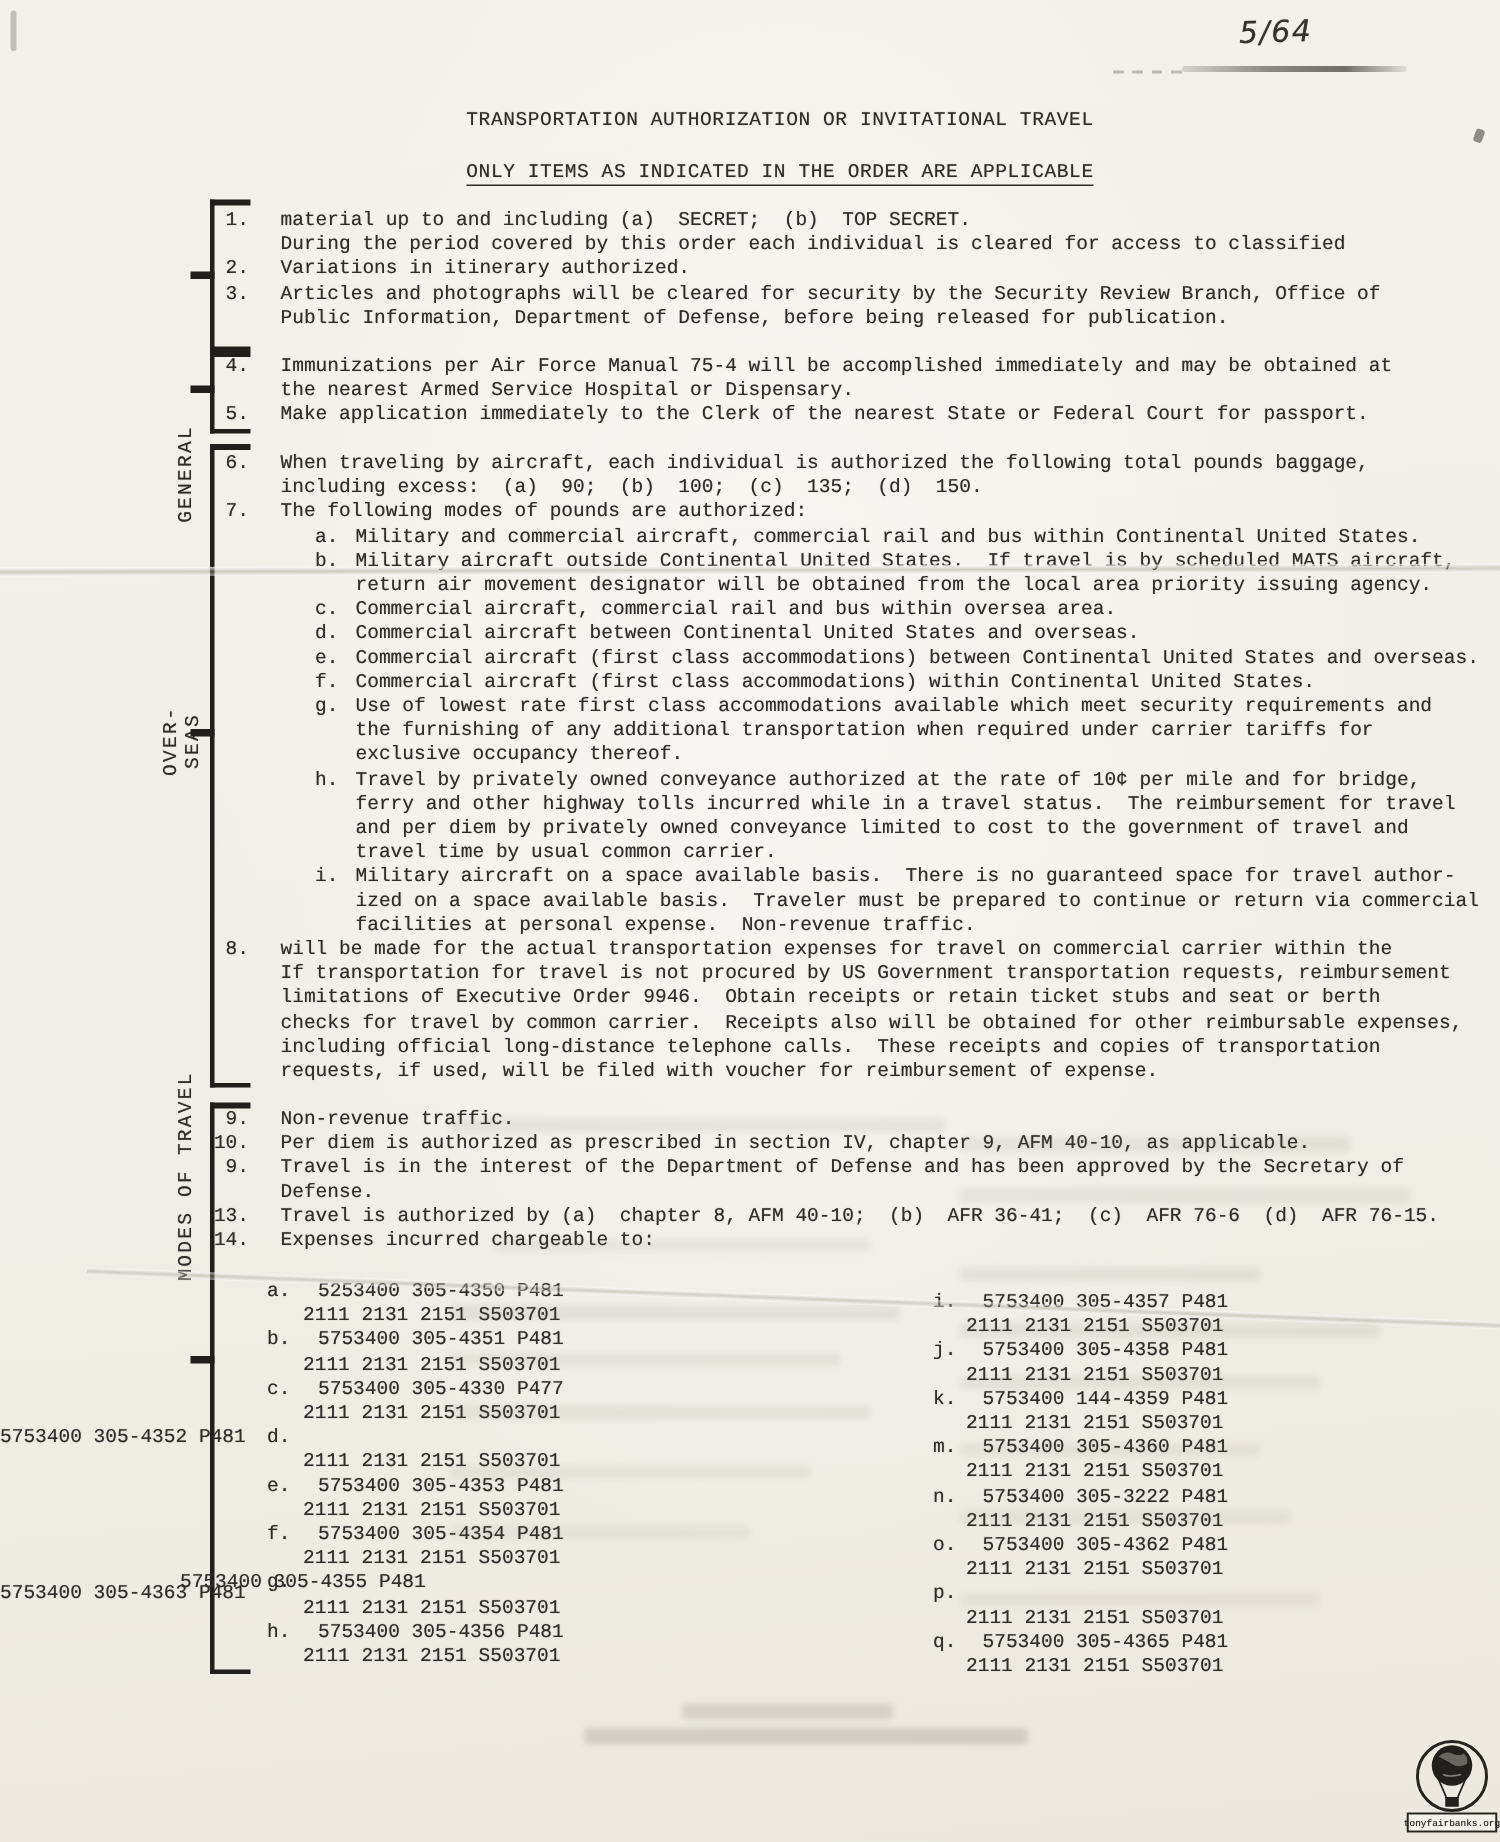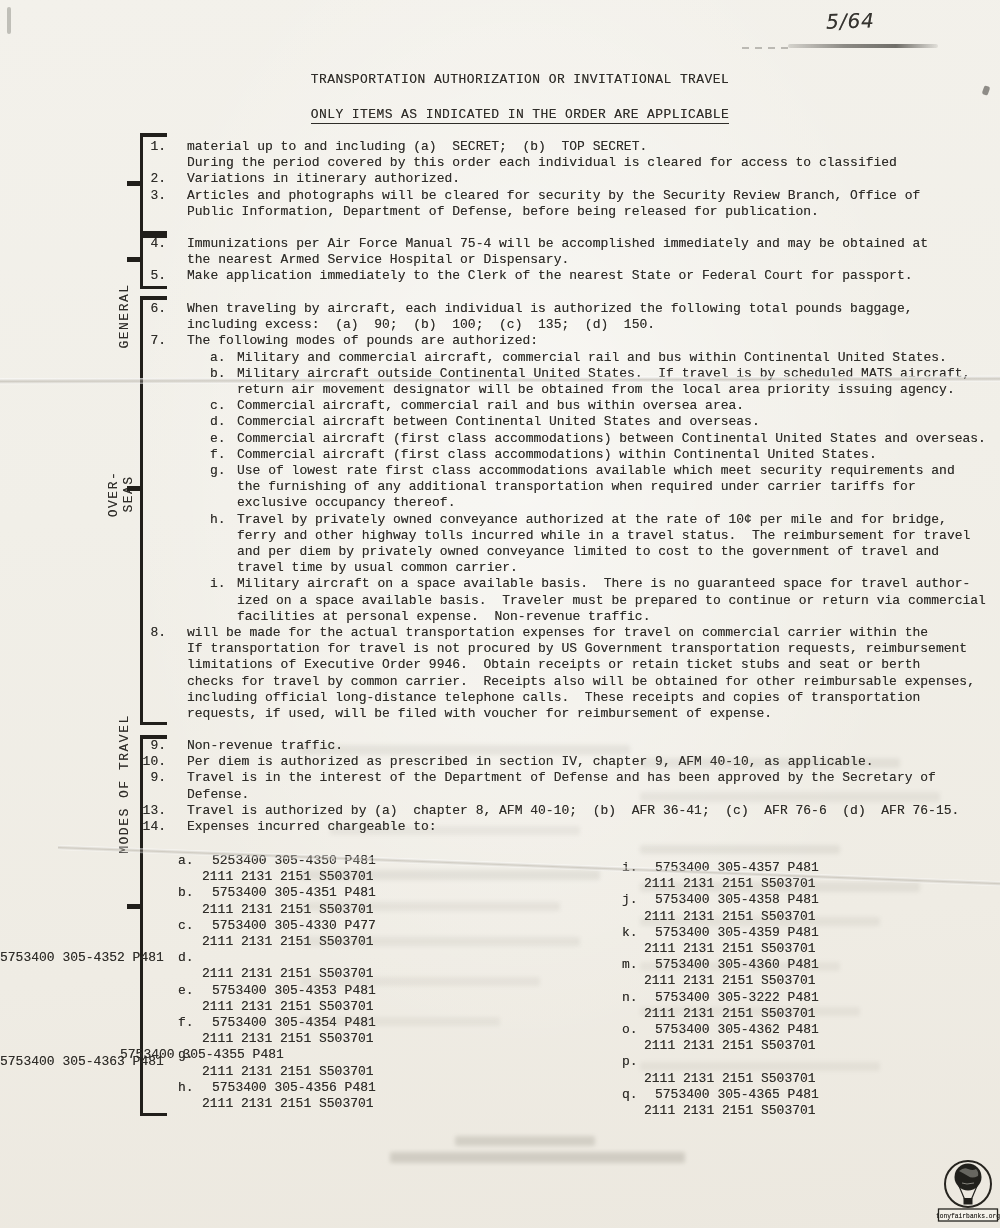--- a/index.html
+++ b/index.html
@@ -302,21 +302,21 @@
             <div class="a-l1" style="margin-left: 655px;">5753400 305-4357 P481</div>
             <div class="a-l2" style="margin-left: 644px;">2111 2131 2151 S503701</div>
           </div>
           <div class="acct">
             <span class="a-letter" style="left: 622px;">j.</span>
             <div class="a-l1" style="margin-left: 655px;">5753400 305-4358 P481</div>
             <div class="a-l2" style="margin-left: 644px;">2111 2131 2151 S503701</div>
           </div>
           <div class="acct">
             <span class="a-letter" style="left: 622px;">k.</span>
-            <div class="a-l1" style="margin-left: 655px;">5753400 305-4359 P481</div>
+            <div class="a-l1" style="margin-left: 655px;">5753400 144-4359 P481</div>
             <div class="a-l2" style="margin-left: 644px;">2111 2131 2151 S503701</div>
           </div>
           <div class="acct">
             <span class="a-letter" style="left: 622px;">m.</span>
             <div class="a-l1" style="margin-left: 655px;">5753400 305-4360 P481</div>
             <div class="a-l2" style="margin-left: 644px;">2111 2131 2151 S503701</div>
           </div>
           <div class="acct">
             <span class="a-letter" style="left: 622px;">n.</span>
             <div class="a-l1" style="margin-left: 655px;">5753400 305-3222 P481</div>

